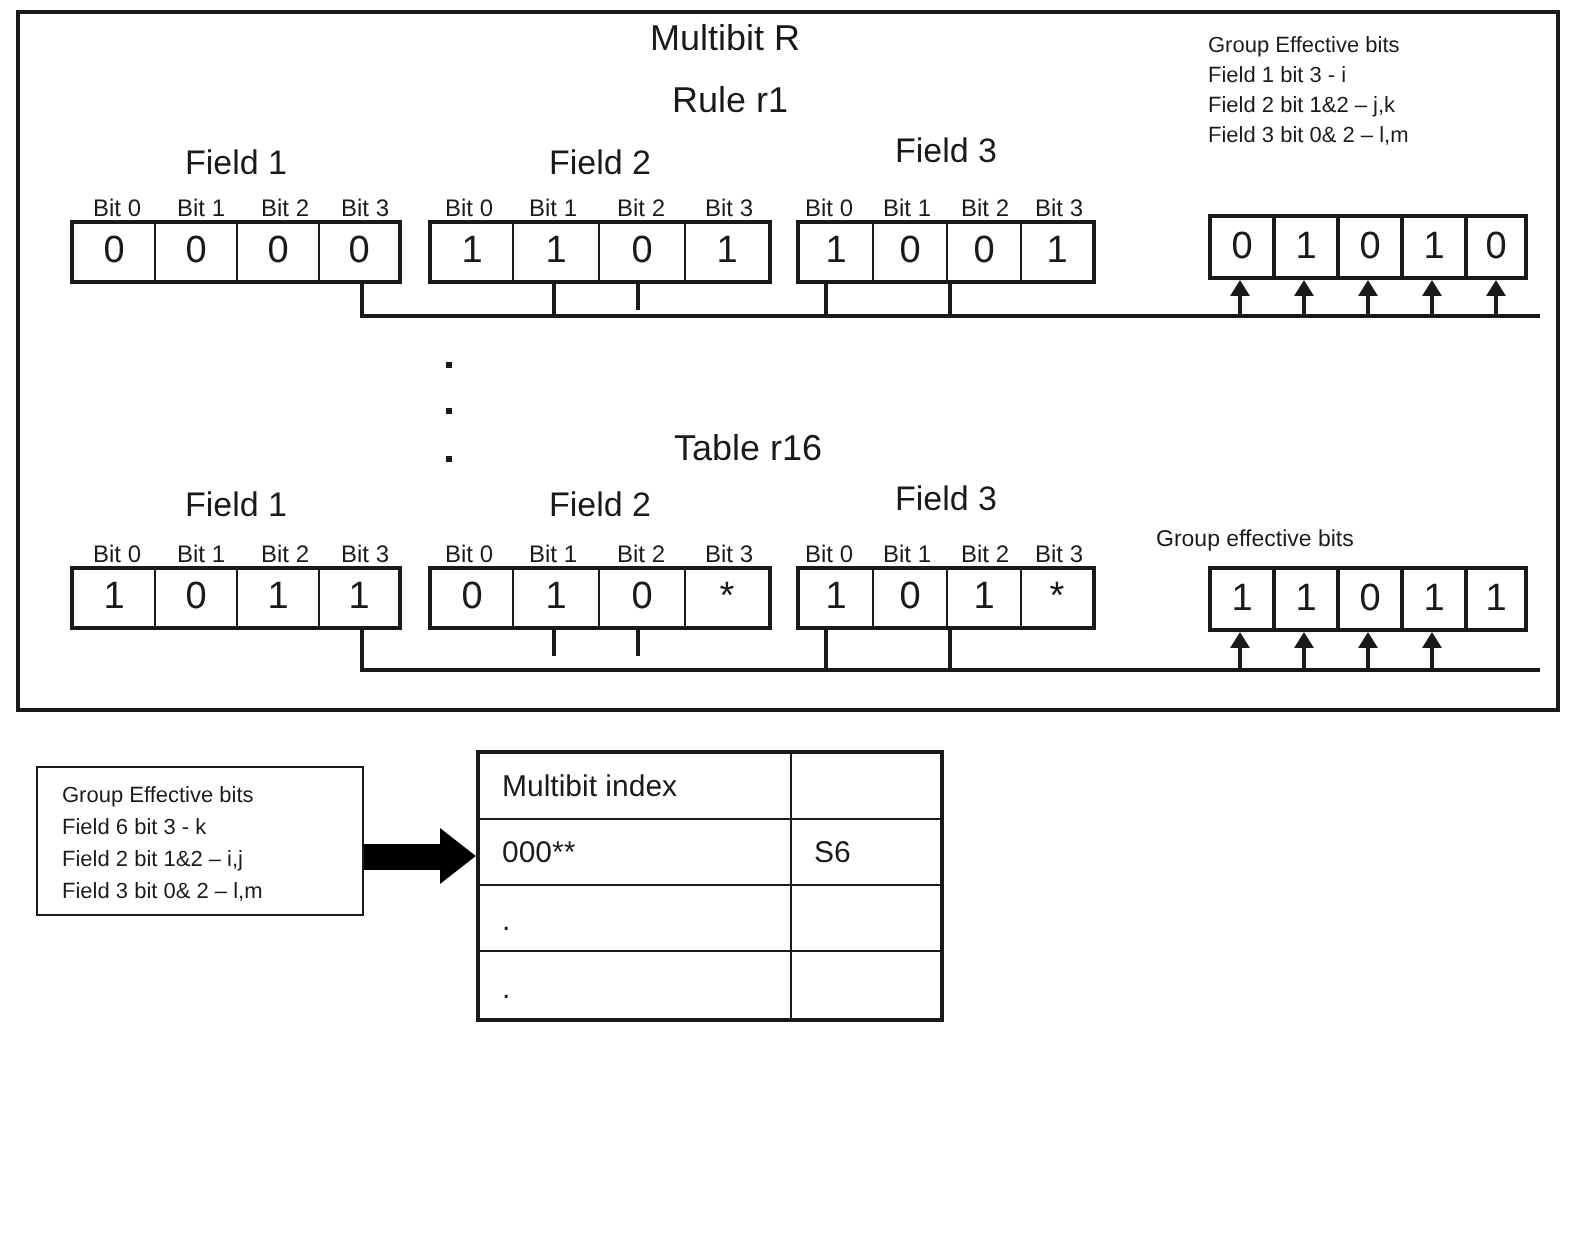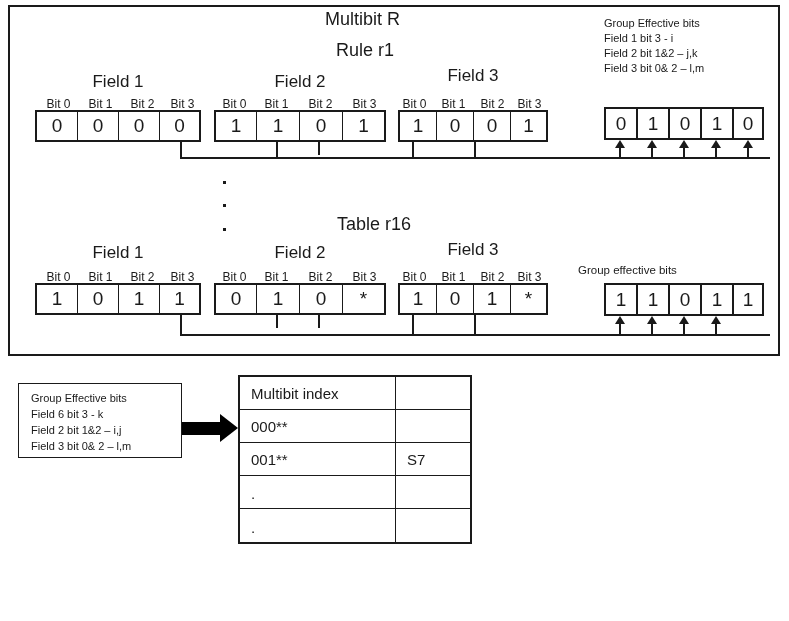--- a/index.html
+++ b/index.html
@@ -363,26 +363,23 @@
   <div class="block-arrow-head" style="left:220px; top:414px;"></div>
 
   <div class="lookup">
 
     <div class="lk-row lk-head">
       <div class="lk-c1">Multibit index</div>
     </div>
 
     <div class="lk-row">
       <div class="lk-c1">000**</div>
+      <div class="lk-c2">S6</div>
     </div>
 
-    <div class="lk-row">
-      <div class="lk-c1">001**</div>
-      <div class="lk-c2">S7</div>
-    </div>
 
     <div class="lk-row lk-dot">
       <div class="lk-c1">.</div>
       <div class="lk-c2"></div>
     </div>
 
     <div class="lk-row lk-dot">
       <div class="lk-c1">.</div>
       <div class="lk-c2"></div>
     </div>

